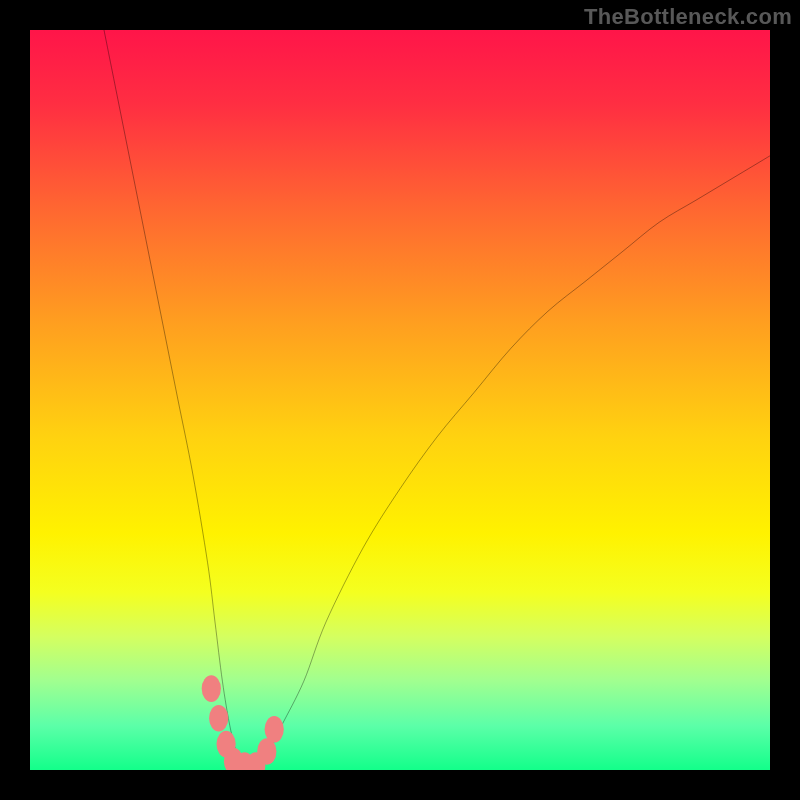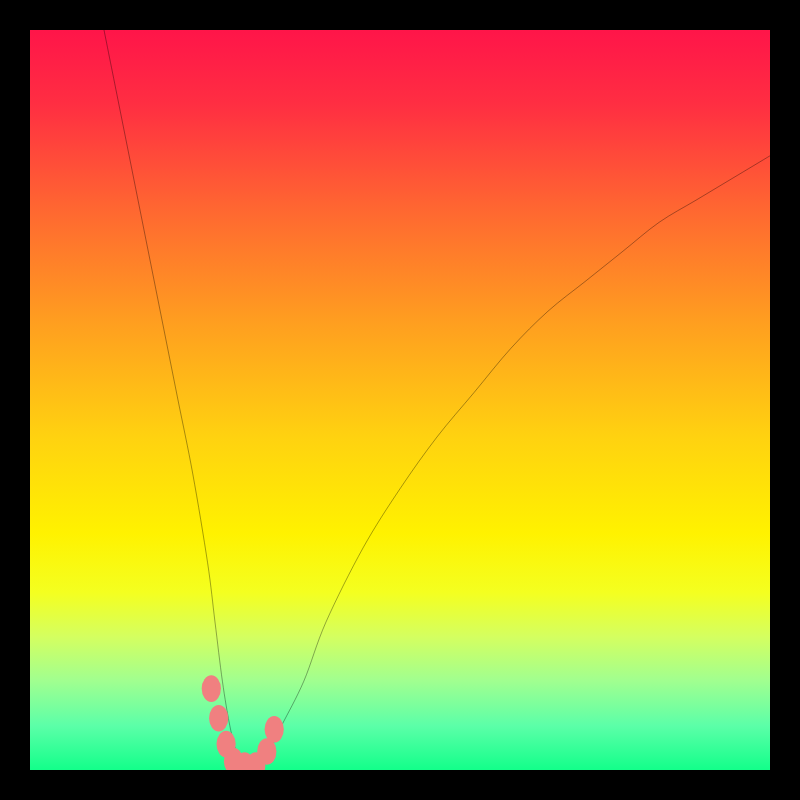--- a/index.html
+++ b/index.html
@@ -49,20 +49,21 @@
     letter-spacing: 0.3px;
     pointer-events: none;
     user-select: none;
   }
 </style>
 </head>
 <body>
 
 <div class="frame">
 
+  <div class="watermark">TheBottleneck.com</div>
 
   <div class="plot-area">
 
     <svg class="gradient-bg" viewBox="0 0 100 100" preserveAspectRatio="none">
       <defs>
         <linearGradient id="bg-grad" x1="0" y1="0" x2="0" y2="1">
             <stop offset="0%" stop-color="#ff1549"></stop>
             <stop offset="10%" stop-color="#ff2e42"></stop>
             <stop offset="25%" stop-color="#ff6a30"></stop>
             <stop offset="40%" stop-color="#ffa01f"></stop>

